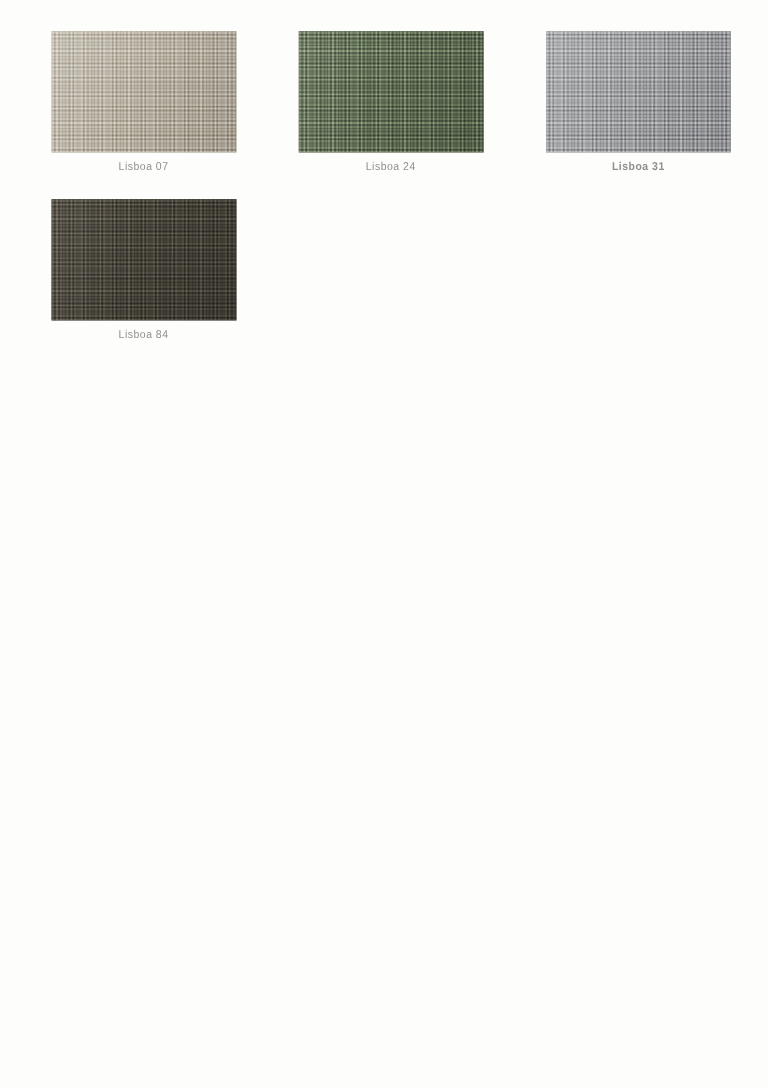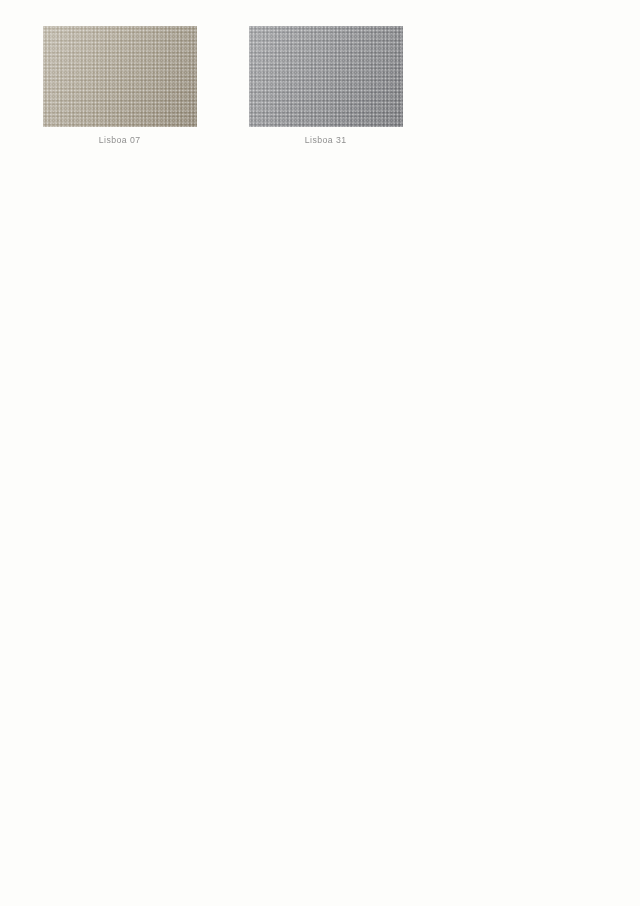--- a/index.html
+++ b/index.html
@@ -36,20 +36,21 @@
   .swatch-cell {
     width: 154px;
     margin-right: 52px;
     margin-bottom: 20px;
     display: flex;
     flex-direction: column;
     align-items: center;
   }
   .swatch-cell:nth-child(3n) {
     margin-right: 16px;
+    font-weight: bold;
   }
 
   .swatch-chip {
     position: relative;
     width: 154px;
     height: 101px;
     overflow: hidden;
     background-color: #cccccc;
   }
 
@@ -117,21 +118,37 @@
   <div class="swatch-grid">
       <div class="swatch-cell">
         <div class="swatch-chip" style="background-color: rgb(195, 189, 176); background-image: linear-gradient(135deg, rgb(195, 189, 176) 0%, rgb(167, 159, 144) 100%);">
           <div class="weave"></div>
           <div class="speckle"></div>
           <div class="vignette"></div>
         </div>
         <div class="swatch-label" style="color: rgb(143, 143, 143);">Lisboa 07</div>
       </div>
       <div class="swatch-cell">
+        <div class="swatch-chip" style="background-color: rgb(105, 119, 93); background-image: linear-gradient(135deg, rgb(105, 119, 93) 0%, rgb(85, 98, 74) 100%);">
+          <div class="weave"></div>
+          <div class="speckle"></div>
+          <div class="vignette"></div>
+        </div>
+        <div class="swatch-label" style="color: rgb(143, 143, 143);">Lisboa 24</div>
+      </div>
+      <div class="swatch-cell">
         <div class="swatch-chip" style="background-color: rgb(168, 169, 171); background-image: linear-gradient(135deg, rgb(168, 169, 171) 0%, rgb(144, 145, 148) 100%);">
           <div class="weave"></div>
           <div class="speckle"></div>
           <div class="vignette"></div>
         </div>
         <div class="swatch-label" style="color: rgb(143, 143, 143);">Lisboa 31</div>
       </div>
+      <div class="swatch-cell">
+        <div class="swatch-chip" style="background-color: rgb(78, 74, 64); background-image: linear-gradient(135deg, rgb(78, 74, 64) 0%, rgb(60, 57, 49) 100%);">
+          <div class="weave"></div>
+          <div class="speckle"></div>
+          <div class="vignette"></div>
+        </div>
+        <div class="swatch-label" style="color: rgb(143, 143, 143);">Lisboa 84</div>
+      </div>
     </div>
 </div>
 
 </body></html>

